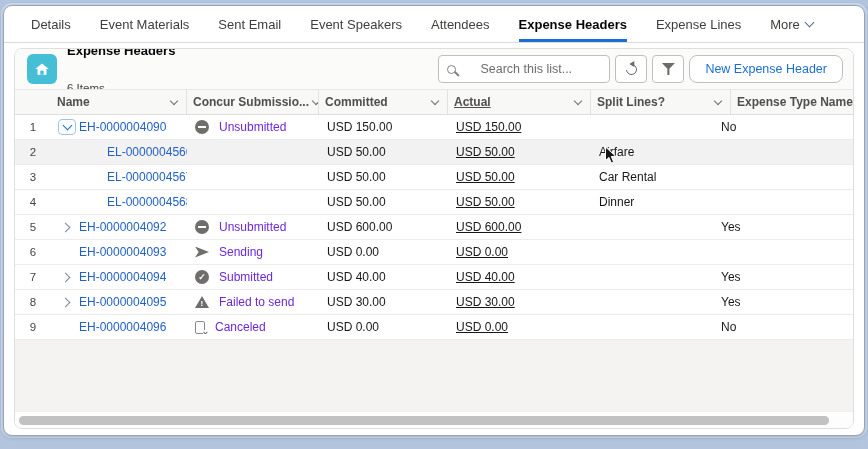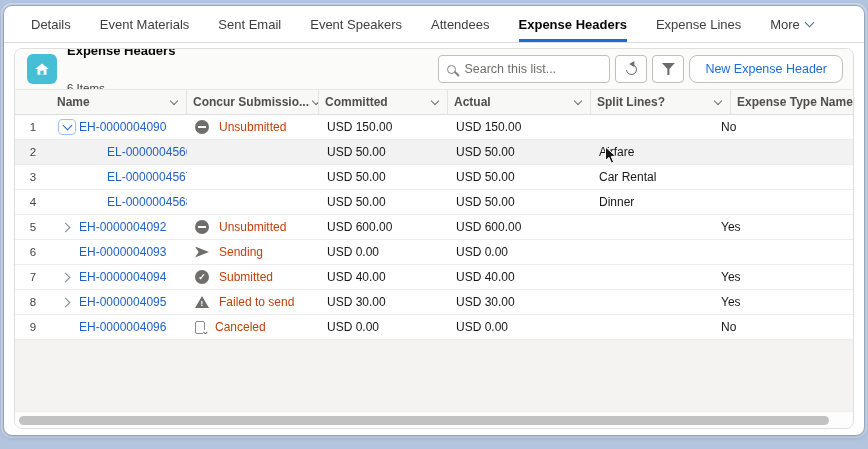--- a/index.html
+++ b/index.html
@@ -45,21 +45,21 @@
   .obj-icon{
     width:30px;height:30px;border-radius:6px;background:var(--object-icon-bg);
     display:flex;align-items:center;justify-content:center;flex:none;margin-right:10px;
   }
   .titles{display:flex;flex-direction:column;justify-content:center;}
   .card-title{font-size:13px;font-weight:700;color:#080707;line-height:15px;}
   .item-count{font-size:11.5px;color:#3e3e3c;line-height:13px;margin-top:24px;}
   .header-actions{margin-left:auto;display:flex;align-items:center;gap:5px;}
   .search-box{
     width:172px;height:28px;border:1px solid #c1bfbd;border-radius:4px;background:#fff;
-    display:flex;align-items:center;padding:0 8px;gap:8px;justify-content:flex-end;
+    display:flex;align-items:center;padding:0 8px;gap:24px;justify-content:flex-end;
   }
   .search-box input{
     border:none;outline:none;font-size:12.5px;color:#080707;width:100%;
     font-family:"Liberation Sans", sans-serif;background:transparent;
   }
   .search-box input::placeholder{color:#706e6b;}
   .mag{width:9px;height:9px;border:1.5px solid #84827f;border-radius:50%;position:relative;flex:none;}
   .mag::after{content:"";position:absolute;width:6px;height:1.5px;background:#84827f;
     transform:rotate(45deg);right:-5px;bottom:-2px;}
   .icon-btn{
@@ -91,40 +91,40 @@
     padding:0 9px 0 6px;font-size:12px;font-weight:700;color:#514f4d;
     border-right:1px solid #e3e3e3;cursor:pointer;overflow:hidden;white-space:nowrap;
   }
   .th:last-child{border-right:none;}
   .hchev{width:6px;height:6px;border-right:1.4px solid #706e6b;border-bottom:1.4px solid #706e6b;
     transform:rotate(45deg);margin-top:-3px;flex:none;margin-left:4px;}
   .col-num{width:36px;flex:none;}
   .col-name{width:136px;flex:none;}
   .col-concur{width:132px;flex:none;}
   .col-comm{width:129px;flex:none;}
-  .col-act{width:143px;flex:none;}
+  .col-act{width:143px;flex:none;text-decoration:underline;}
   .col-type{width:122px;flex:none;}
   .col-split{width:140px;flex:none;}
   .th.col-num{border-right:none;}
   .tbody{flex:none;background:#fff;}
   .tr{height:25px;display:flex;align-items:center;border-bottom:1px solid #ececec;background:#fff;font-size:12px;}
   .tr.hl{background:#f3f2f2;}
   .td{padding-left:8px;color:#181818;white-space:nowrap;overflow:hidden;}
   .td-num{width:36px;flex:none;text-align:center;color:#444;font-size:11.5px;padding:0;}
   .name-cell{display:flex;align-items:center;padding-left:4px;}
   .toggle{width:18px;height:16px;margin:0 3px;display:flex;align-items:center;justify-content:center;flex:none;cursor:pointer;}
   .t-open{border:1px solid #9fc1ef;border-radius:4px;background:#fff;}
   .t-open::after{content:"";width:6px;height:6px;border-right:1.6px solid var(--accent);
     border-bottom:1.6px solid var(--accent);transform:rotate(45deg);margin-top:-3px;}
   .t-closed::after{content:"";width:6px;height:6px;border-right:1.6px solid #77879b;
     border-bottom:1.6px solid #77879b;transform:rotate(-45deg);margin-left:-3px;}
   .link{color:var(--link);cursor:pointer;font-size:12px;}
   .name-cell.child .link{margin-left:52px;}
   .status-cell{display:flex;align-items:center;gap:10px;}
-  .status-text{color:#c2410c;}
+  .status-text{color:#6d28d9;}
   .sicon{width:16px;height:16px;flex:none;display:flex;align-items:center;justify-content:center;position:relative;}
   .icon-unsubmitted,.icon-submitted{width:14px;height:14px;border-radius:50%;background:#706e6b;position:relative;}
   .icon-unsubmitted::after{content:"";position:absolute;left:3px;right:3px;top:6px;height:2px;background:#fff;}
   .icon-submitted::after{content:"\2713";position:absolute;inset:0;color:#fff;font-size:9px;
     line-height:14px;text-align:center;font-weight:700;}
   .icon-sending{width:14px;height:11px;background:#706e6b;
     clip-path:polygon(0 0,100% 50%,0 100%,26% 50%);}
   .icon-failed{width:0;height:0;border-left:7px solid transparent;border-right:7px solid transparent;
     border-bottom:12px solid #706e6b;position:relative;}
   .icon-failed::after{content:"!";position:absolute;left:-1.5px;top:2.5px;color:#fff;font-size:8px;font-weight:700;}

